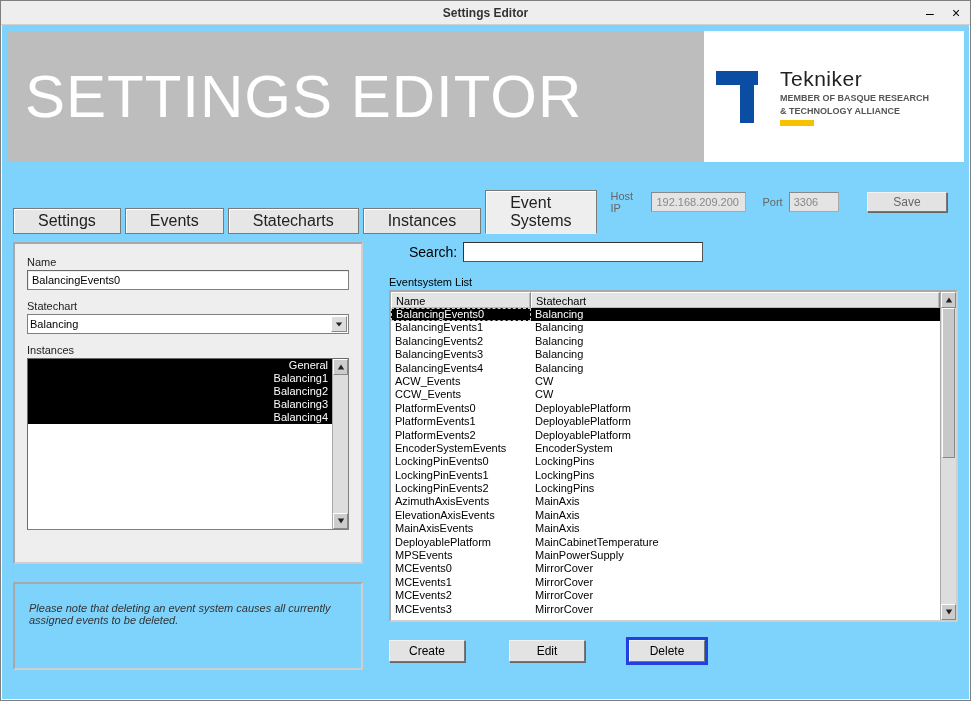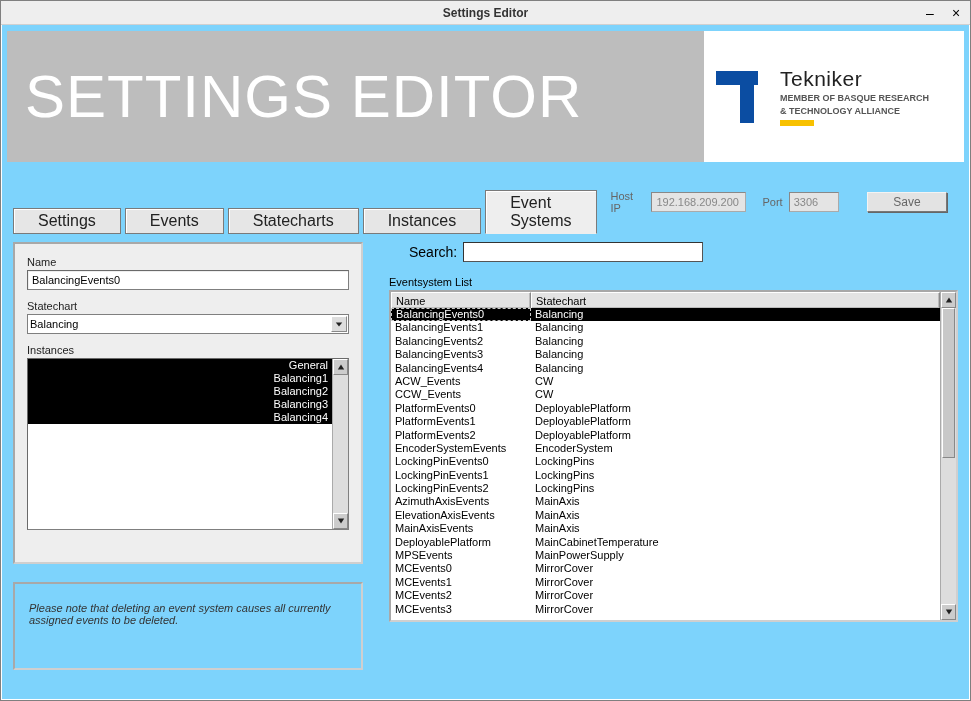--- a/index.html
+++ b/index.html
@@ -284,17 +284,22 @@
                 </svg>
               </div>
             <div class="thumb"></div>
             <div class="sbtn bot">
                 <svg class="tri" viewBox="0 0 10 10">
                   <polygon points="1,2 9,2 5,8" fill="#222"></polygon>
                 </svg>
               </div>
           </div>
         </div>
+        <div class="action-row">
+          <span class="btn">Create</span>
+          <span class="btn">Edit</span>
+          <span class="btn highlight">Delete</span>
+        </div>
       </div>
     </div>
 
   </div>
 </div>
 
 </body></html>

